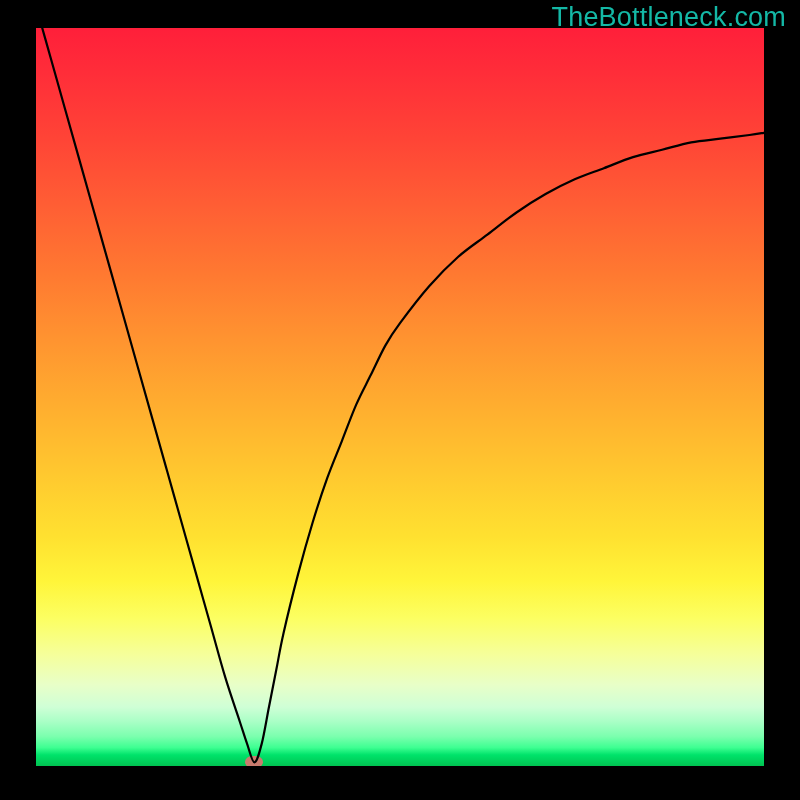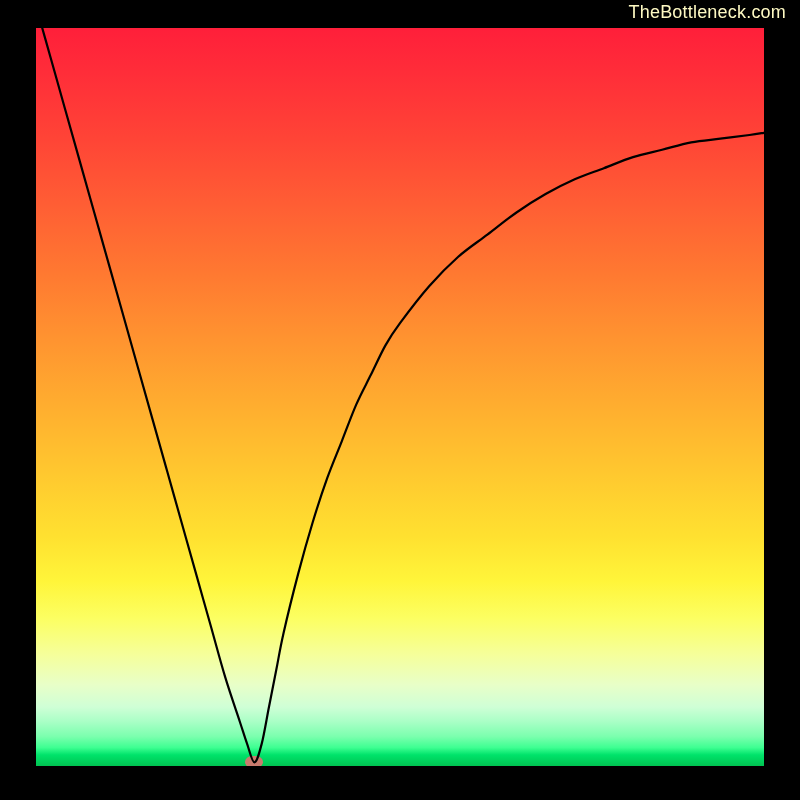--- a/index.html
+++ b/index.html
@@ -14,22 +14,22 @@
   .outer {
     position: relative;
     width: 800px;
     height: 800px;
     background: #000000;
   }
   .watermark {
     position: absolute;
     top: 2px;
     right: 14px;
-    color: #fef9c3;
-    font-size: 18px;
+    color: #14b8a6;
+    font-size: 27px;
     font-weight: 400;
     letter-spacing: 0.2px;
     z-index: 20;
   }
   .plot-area {
     position: absolute;
     left: 36px;
     top: 28px;
     width: 728px;
     height: 738px;

